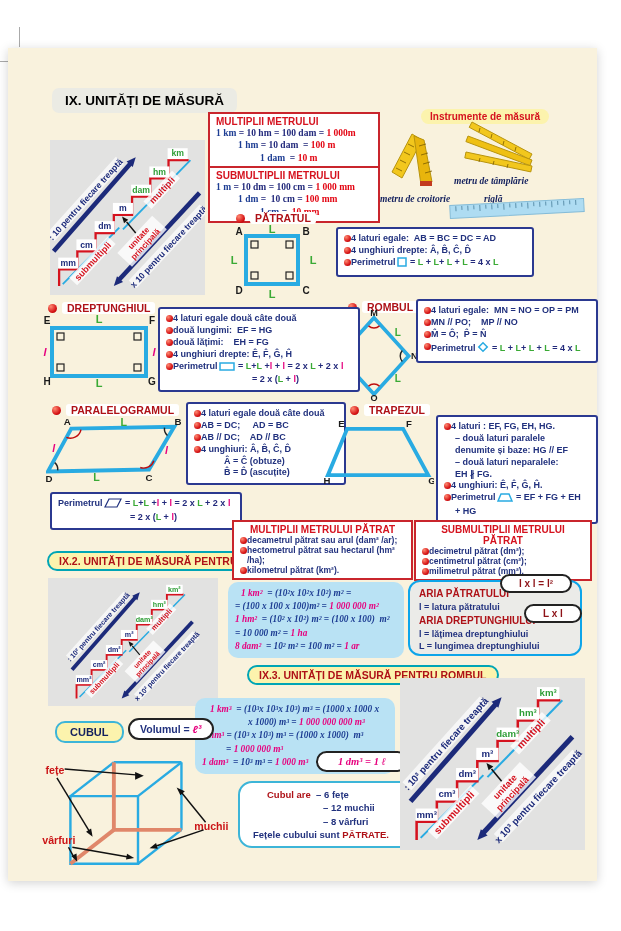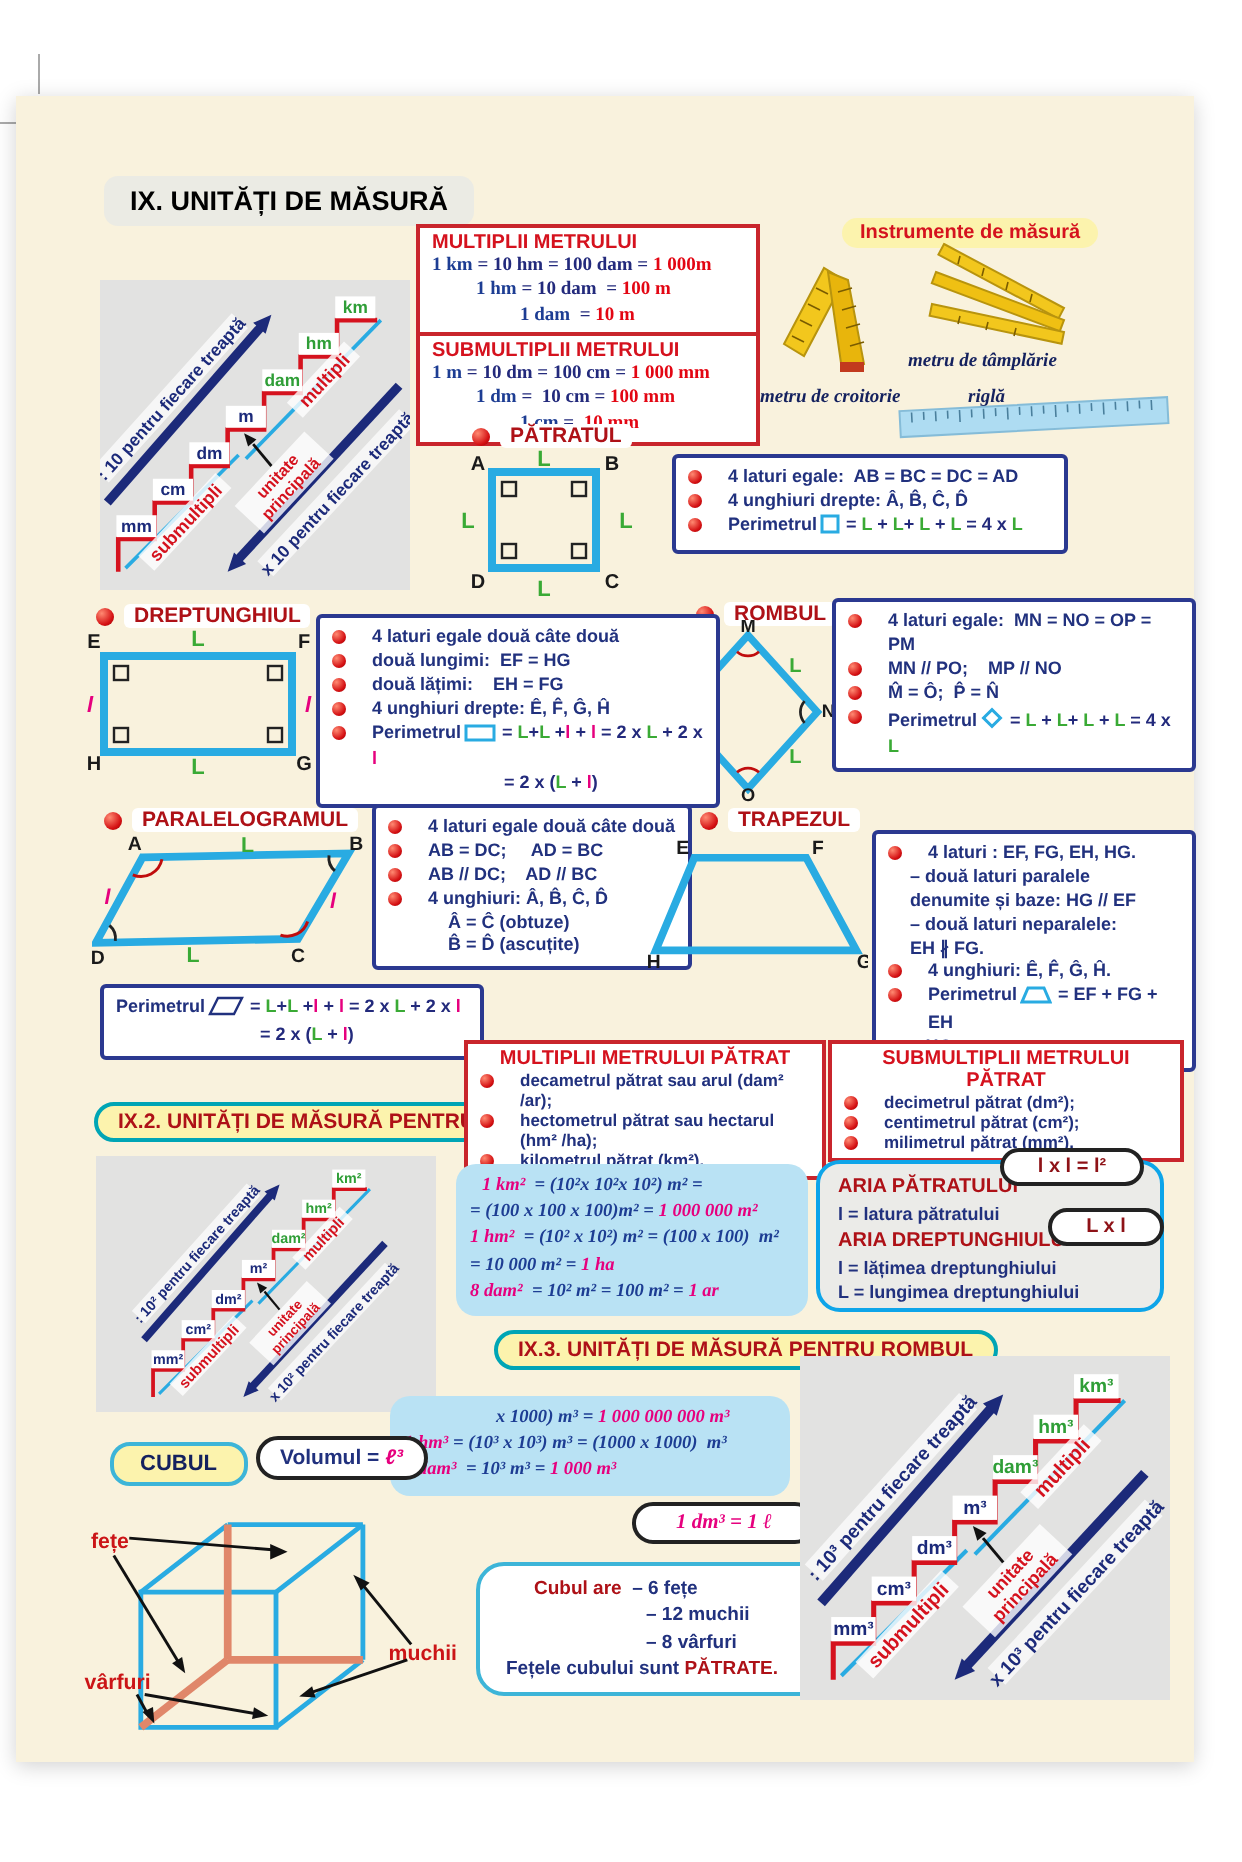--- a/index.html
+++ b/index.html
@@ -23,21 +23,21 @@
   .badge{background:#fcf3ad;border:2px solid #00a5b5;border-radius:14px;padding:2px 10px;color:#ae1117;font-weight:bold;font-size:10.5px;white-space:nowrap;}
   .shape-head{display:flex;align-items:center;gap:5px;}
   .shape-chip{background:#fff;border-radius:3px;padding:0 5px;color:#ae1117;font-weight:bold;font-size:10.5px;white-space:nowrap;}
   .ball{width:9px;height:9px;border-radius:50%;background:radial-gradient(circle at 32% 30%,#ff8a72,#d40f12 65%,#8f0505);flex:0 0 auto;}
   .ball.sm{width:7px;height:7px;margin-top:2px;}
   
   .red-box{background:#fff;border:2px solid #c9252c;padding:2px 6px 3px 6px;}
   .red-box .ttl{color:#d5121e;font-weight:bold;font-size:10px;}
   .serifline{font-family:"Liberation Serif",serif;font-size:9.5px;line-height:1.3;}
   .info-box{background:#fff;border:2px solid #2b3990;border-radius:3px;padding:4px 6px;font-size:9px;line-height:1.32;}
-  .row{display:flex;align-items:flex-start;gap:13px;}
+  .row{display:flex;align-items:flex-start;gap:0;}
   .row .txt{flex:1;}
   .blue-box{background:#b9e2f4;border-radius:10px;padding:5px 7px;font-family:"Liberation Serif",serif;font-size:9.3px;line-height:1.42;}
   .gray-box{background:#e2e2e1;}
   .aria-box{background:#ebebe8;border:2px solid #0ea5e9;border-radius:12px;padding:5px 9px;line-height:1.4;}
   .aria-t{color:#ae1117;font-weight:bold;font-size:10px;}
   .aria-l{color:#21317e;font-weight:bold;font-size:9px;}
   .pill{background:#fff;border:2px solid #222;border-radius:13px;color:#8e1217;font-weight:bold;font-size:10px;text-align:center;padding:2px 0;}
   .cub-box{background:#fff;border:2px solid #3db5d8;border-radius:14px;padding:5px 9px;font-size:9.5px;line-height:1.4;}
   .dm3-pill{background:#fff;border:2px solid #222;border-radius:13px;padding:3px 8px;font-family:"Liberation Serif",serif;font-style:italic;font-weight:bold;color:#e6007e;font-size:10.5px;text-align:center;}
   .vol-pill{background:#fff;border:2px solid #222;border-radius:13px;padding:3px 10px;font-size:10.5px;white-space:nowrap;}
@@ -451,22 +451,24 @@
     <div class="aria-t">ARIA DREPTUNGHIULUI</div>
     <div class="aria-l">l = lățimea dreptunghiului</div>
     <div class="aria-l">L = lungimea dreptunghiului</div>
   </div>
   <div class="abs pill" style="left:492px;top:526px;width:68px;">l x l = l²</div>
   <div class="abs pill" style="left:516px;top:556px;width:54px;">L x l</div>
 
   <div class="abs badge" style="left:239px;top:617px;">IX.3. UNITĂȚI DE MĂSURĂ PENTRU ROMBUL</div>
 
   <div class="abs blue-box" style="left:187px;top:650px;width:186px;">
+    <div class="runline" style="padding-left:8px;"><span class="r-m">1 km³</span><span class="r-i">  = (10³x 10³x 10³) m³ = (1000 x 1000 x</span></div>
     <div class="runline" style="padding-left:46px;"><span class="r-i">x 1000) m³ = </span><span class="r-m">1 000 000 000 m³</span></div>
     <div class="runline"><span class="r-m">1 hm³</span><span class="r-i"> = (10³ x 10³) m³ = (1000 x 1000)  m³</span></div>
+    <div class="runline" style="padding-left:24px;"><span class="r-i">= </span><span class="r-m">1 000 000 m³</span></div>
     <div class="runline"><span class="r-m">1 dam³</span><span class="r-i">  = 10³ m³ = </span><span class="r-m">1 000 m³</span></div>
   </div>
   <div class="abs dm3-pill" style="left:308px;top:703px;width:72px;">1 dm³ = 1 ℓ</div>
 
   <div class="abs cubul-pill" style="left:47px;top:673px;">CUBUL</div>
   <div class="abs vol-pill runline" style="left:120px;top:670px;"><span class="r-n">Volumul = </span><span class="r-m">ℓ³</span></div>
   <svg class="abs" style="left:30px;top:695px;" width="200" height="140" viewBox="0 0 200 145">
     <polygon points="30,55 100,55 100,125 30,125" fill="none" stroke="#29abe2" stroke-width="2.5"></polygon>
     <line x1="30" y1="55" x2="75" y2="20" stroke="#29abe2" stroke-width="2.5"></line>
     <line x1="100" y1="55" x2="145" y2="20" stroke="#29abe2" stroke-width="2.5"></line>

